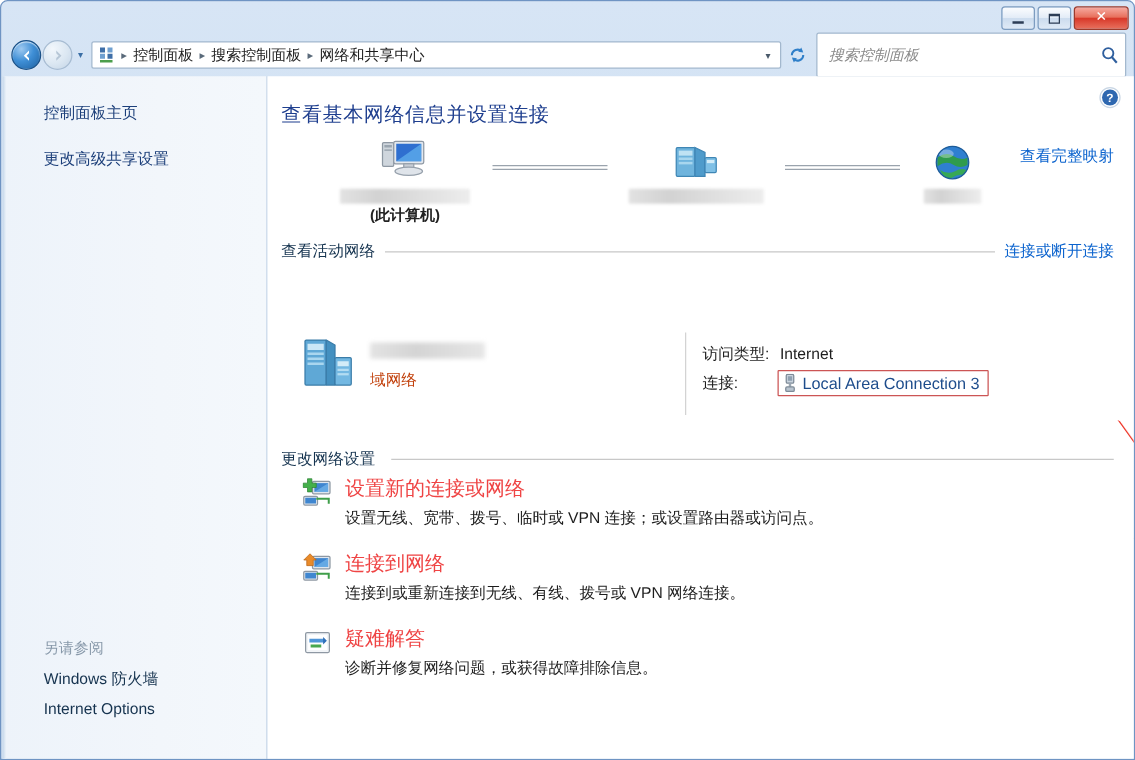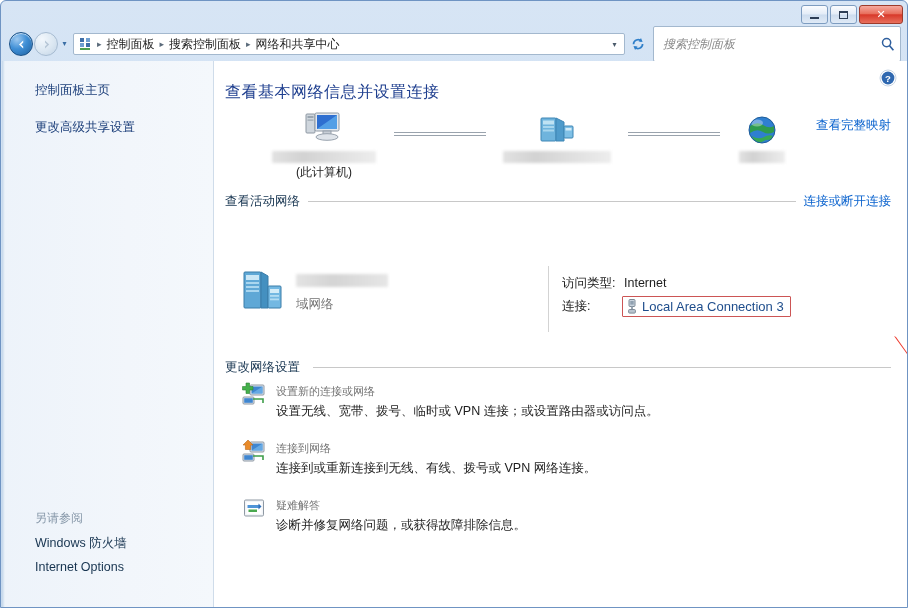--- a/index.html
+++ b/index.html
@@ -222,21 +222,21 @@
   #active-row {
     position:absolute; left: 28px; top: 209px; width: 645px; height: 62px;
   }
   #net-left { position:absolute; left:0; top:0; width:300px; display:flex; align-items:flex-start; gap:8px; }
   #net-left .names { padding-top: 4px; }
   #net-left .blur2 {
     width: 92px; height: 13px; border-radius:1px;
     background: linear-gradient(to right,#e3e3e3,#d4d4d4 40%,#e6e6e6);
     filter: blur(1.5px);
   }
-  #net-left .dom { font-size:12.5px; color:#737373; margin-top:9px; }
+  #net-left .dom { font-size:12.5px; color:#c2410c; margin-top:9px; }
   #net-divider {
     position:absolute; left:306px; top:-4px; width:1px; height:66px; background:#d3d3d3;
   }
   #net-right { position:absolute; left:320px; top:3px; font-size:12.5px; }
   .kv { display:flex; align-items:center; height:20px; }
   .kv .k { width:62px; color:#1d1d1d; }
   .kv .v { color:#1d1d1d; }
   #conn-highlight {
     border: 1px solid #cc5555;
     padding: 2px 6px 2px 3px;
@@ -252,21 +252,21 @@
     position:absolute; left: 692px; top: 355px;
     font-size: 14px; color:#e8352a; white-space:nowrap;
   }
 
   
   #settings-list { position:absolute; left:28px; top:320px; width:520px; }
   .set-item { display:flex; gap:10px; margin-bottom: 18px; }
   .set-ico { width:24px; height:24px; flex:none; margin-top:1px; }
   .set-body {}
   .set-title {
-    font-size:11px; color:#737373; text-decoration:none; cursor:pointer; display:inline-block;
+    font-size:16px; color:#ef4444; text-decoration:none; cursor:pointer; display:inline-block;
   }
   .set-desc { font-size:12.5px; color:#1d1d1d; margin-top:4px; white-space:nowrap; }
 </style>
 </head>
 <body>
 
 <div id="window">
 
   <div id="titlebar">
     <div class="winbtns">
@@ -354,21 +354,21 @@
       <svg id="helpicon" viewBox="0 0 18 18">
         <circle cx="9" cy="9" r="8" fill="#ffffff" stroke="#c9d6e4"></circle>
         <circle cx="9" cy="9" r="6.4" fill="#2f68b0"></circle>
         <text x="9" y="12.6" text-anchor="middle" font-size="9.5" font-family="Liberation Sans, sans-serif" fill="#ffffff" font-weight="bold">?</text>
       </svg>
 
       <div id="page-title">查看基本网络信息并设置连接</div>
 
       <div id="netmap">
 
-        <div class="node" style="left:50px; top:0; width:120px;">
+        <div class="node" style="left:50px; top:0; width:120px;font-weight:bold;">
           <div class="ico">
             <svg width="42" height="38" viewBox="0 0 42 38">
               <rect x="3" y="4" width="9" height="19" rx="1" fill="#cfd6dd" stroke="#8e98a3"></rect>
               <rect x="4.5" y="6" width="6" height="2" fill="#9aa5b0"></rect>
               <rect x="4.5" y="9.5" width="6" height="1.2" fill="#9aa5b0"></rect>
               <rect x="12" y="3" width="24" height="18" rx="1.4" fill="#e3e8ee" stroke="#8e98a3"></rect>
               <rect x="14" y="5" width="20" height="14" fill="#2f6fd0"></rect>
               <path d="M14 19 L34 5 L34 19 Z" fill="#59a8ea" opacity=".85"></path>
               <rect x="20" y="21" width="8" height="4" fill="#c8ced6" stroke="#96a0ab"></rect>
               <ellipse cx="24" cy="27" rx="11" ry="3.3" fill="#dfe4ea" stroke="#97a1ac"></ellipse>

